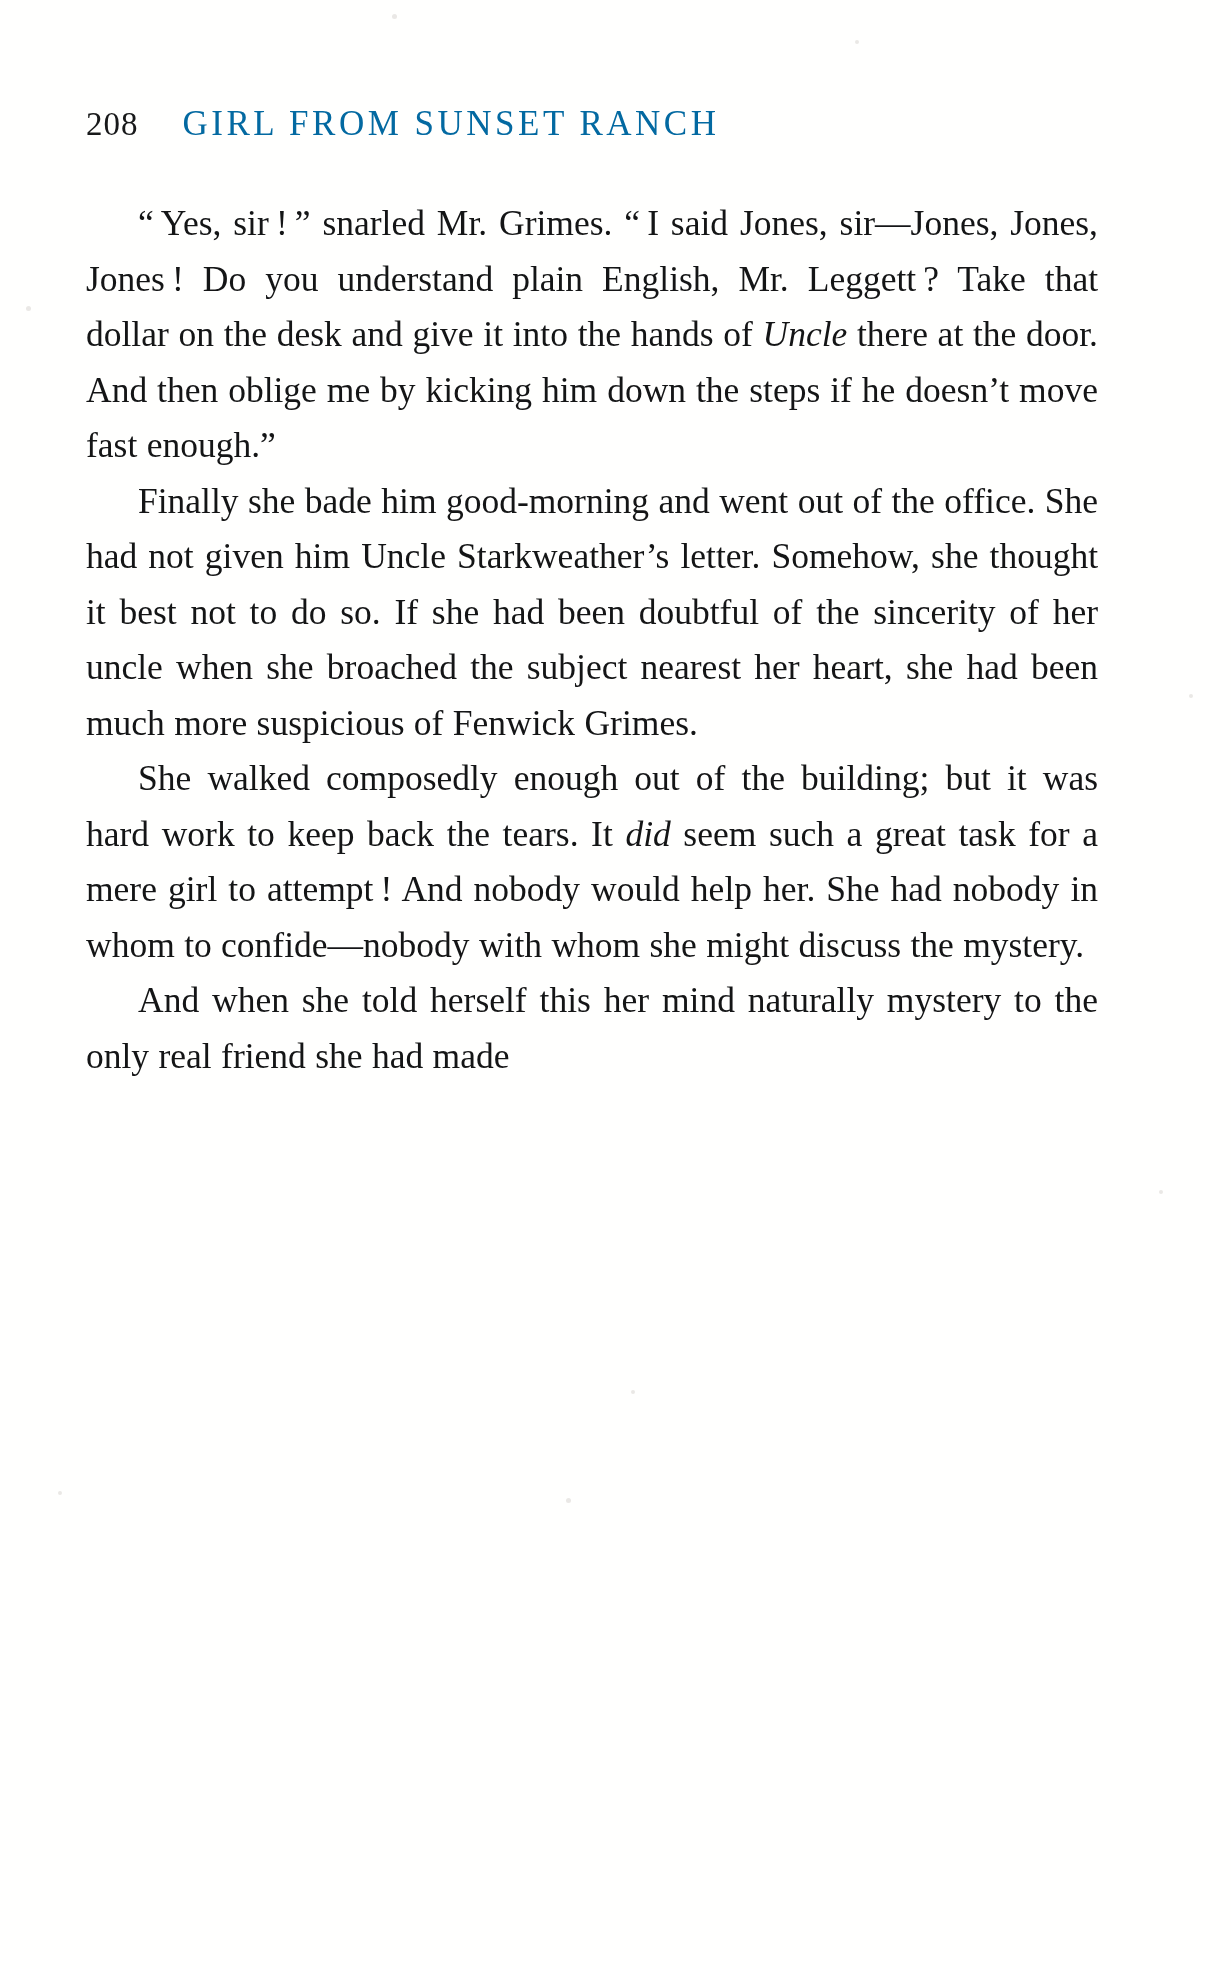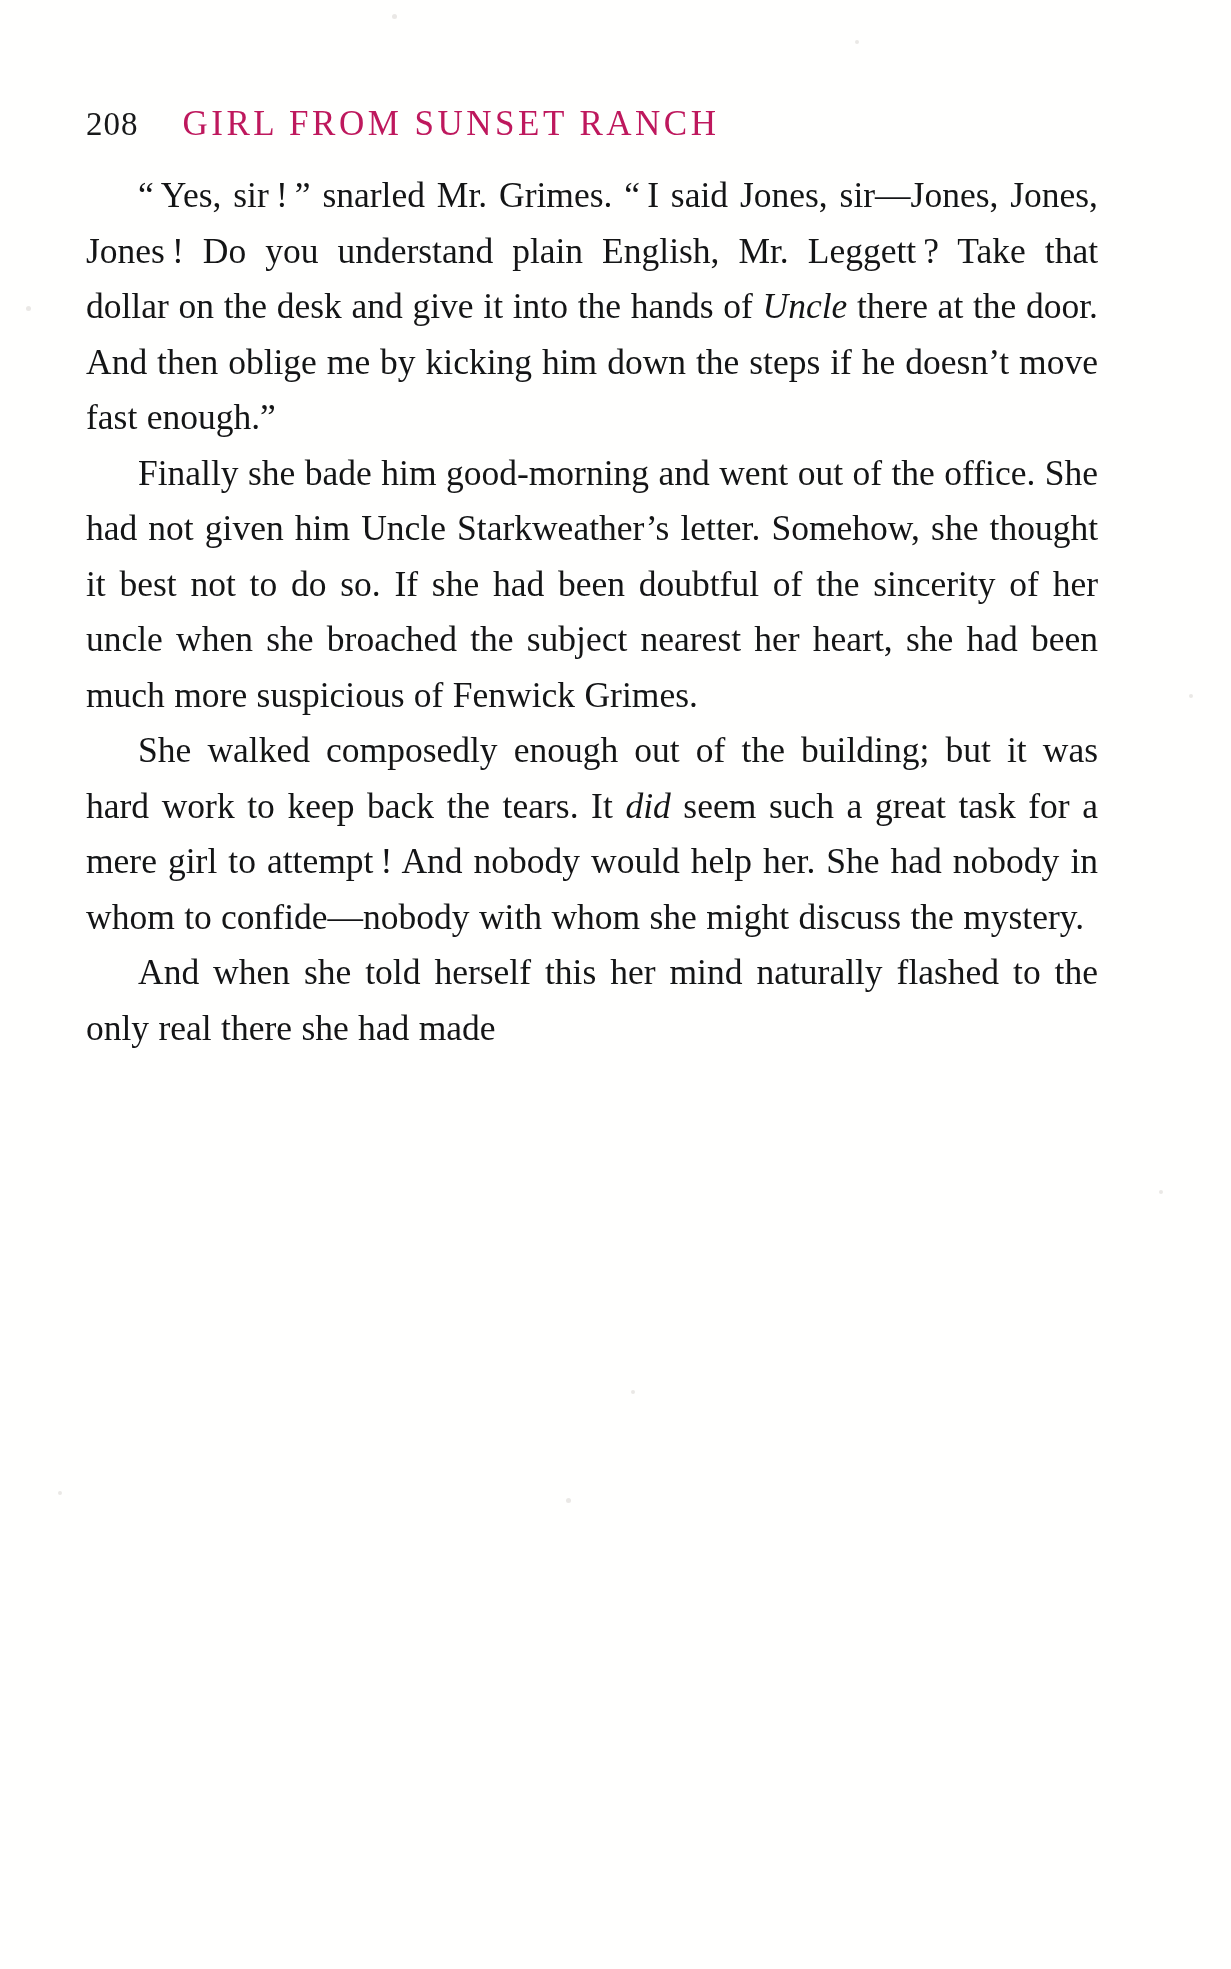--- a/index.html
+++ b/index.html
@@ -26,33 +26,33 @@
     position: absolute;
     left: 86px;
     top: 104px;
     width: 1040px;
   }
   .running-head {
     display: flex;
     align-items: baseline;
     gap: 44px;
     margin-left: 0;
-    margin-bottom: 24px;
+    margin-bottom: 52px;
   }
   .folio {
     font-family: "Liberation Serif", serif;
     font-size: 33px;
     letter-spacing: 1px;
     color: #18191a;
   }
   .head-title {
     font-family: "Liberation Serif", serif;
     font-size: 35px;
     letter-spacing: 3.5px;
-    color: #be185d;
+    color: #0369a1;
     white-space: nowrap;
   }
   .body-text {
     width: 1012px;
     font-size: 35.5px;
     line-height: 55.5px;
     text-align: justify;
     color: #141516;
   }
   .body-text p {
@@ -97,17 +97,17 @@
 
     <div class="body-text">
 
       <p class="first-para">“ Yes, sir ! ” snarled Mr. Grimes. “ I said Jones, sir—Jones, Jones, Jones ! Do you understand plain English, Mr. Leggett ? Take that dollar on the desk and give it into the hands of <em>Uncle</em> there at the door. And then oblige me by kicking him down the steps if he doesn’t move fast enough.”</p>
 
 
       <p>Finally she bade him good-morning and went out of the office. She had not given him Uncle Starkweather’s letter. Somehow, she thought it best not to do so. If she had been doubtful of the sincerity of her uncle when she broached the subject nearest her heart, she had been much more suspicious of Fenwick Grimes.</p>
 
       <p>She walked composedly enough out of the building; but it was hard work to keep back the tears. It <em>did</em> seem such a great task for a mere girl to attempt ! And nobody would help her. She had nobody in whom to confide—nobody with whom she might discuss the mystery.</p>
 
-      <p>And when she told herself this her mind naturally flashed to the only real there she had made</p>
+      <p>And when she told herself this her mind naturally mystery to the only real friend she had made</p>
 
     </div>
   </div>
 </div>
 
 </body></html>

